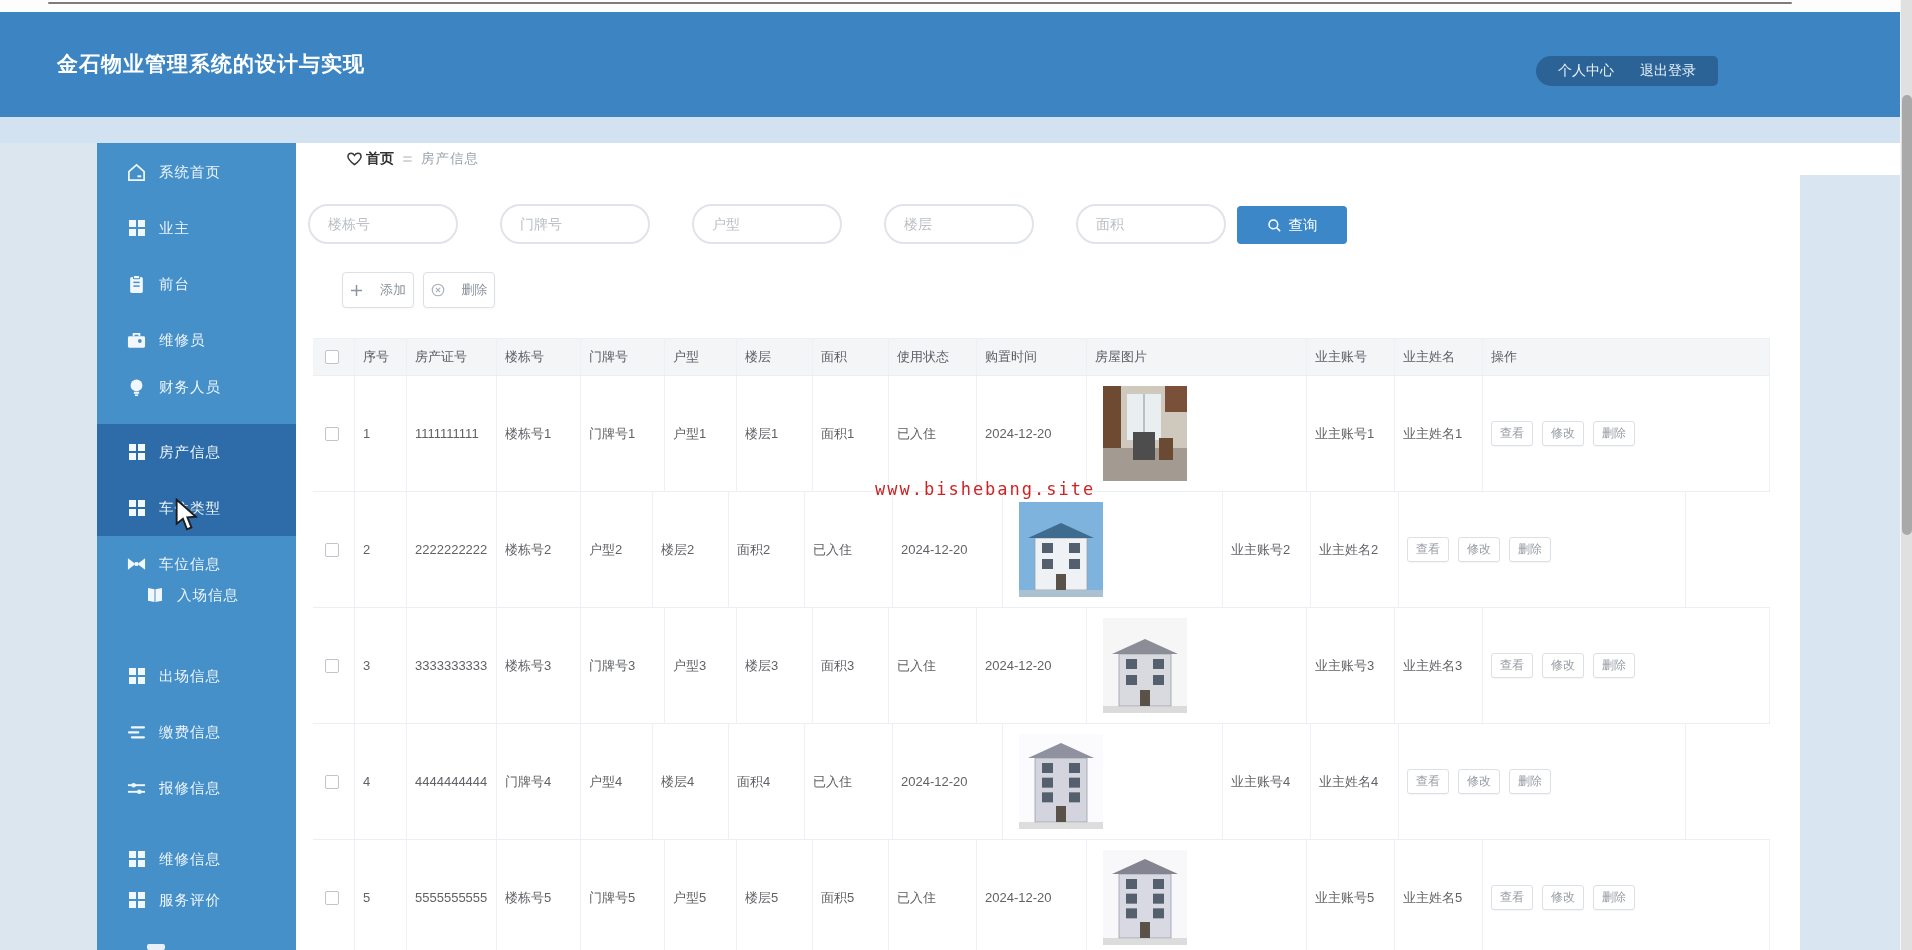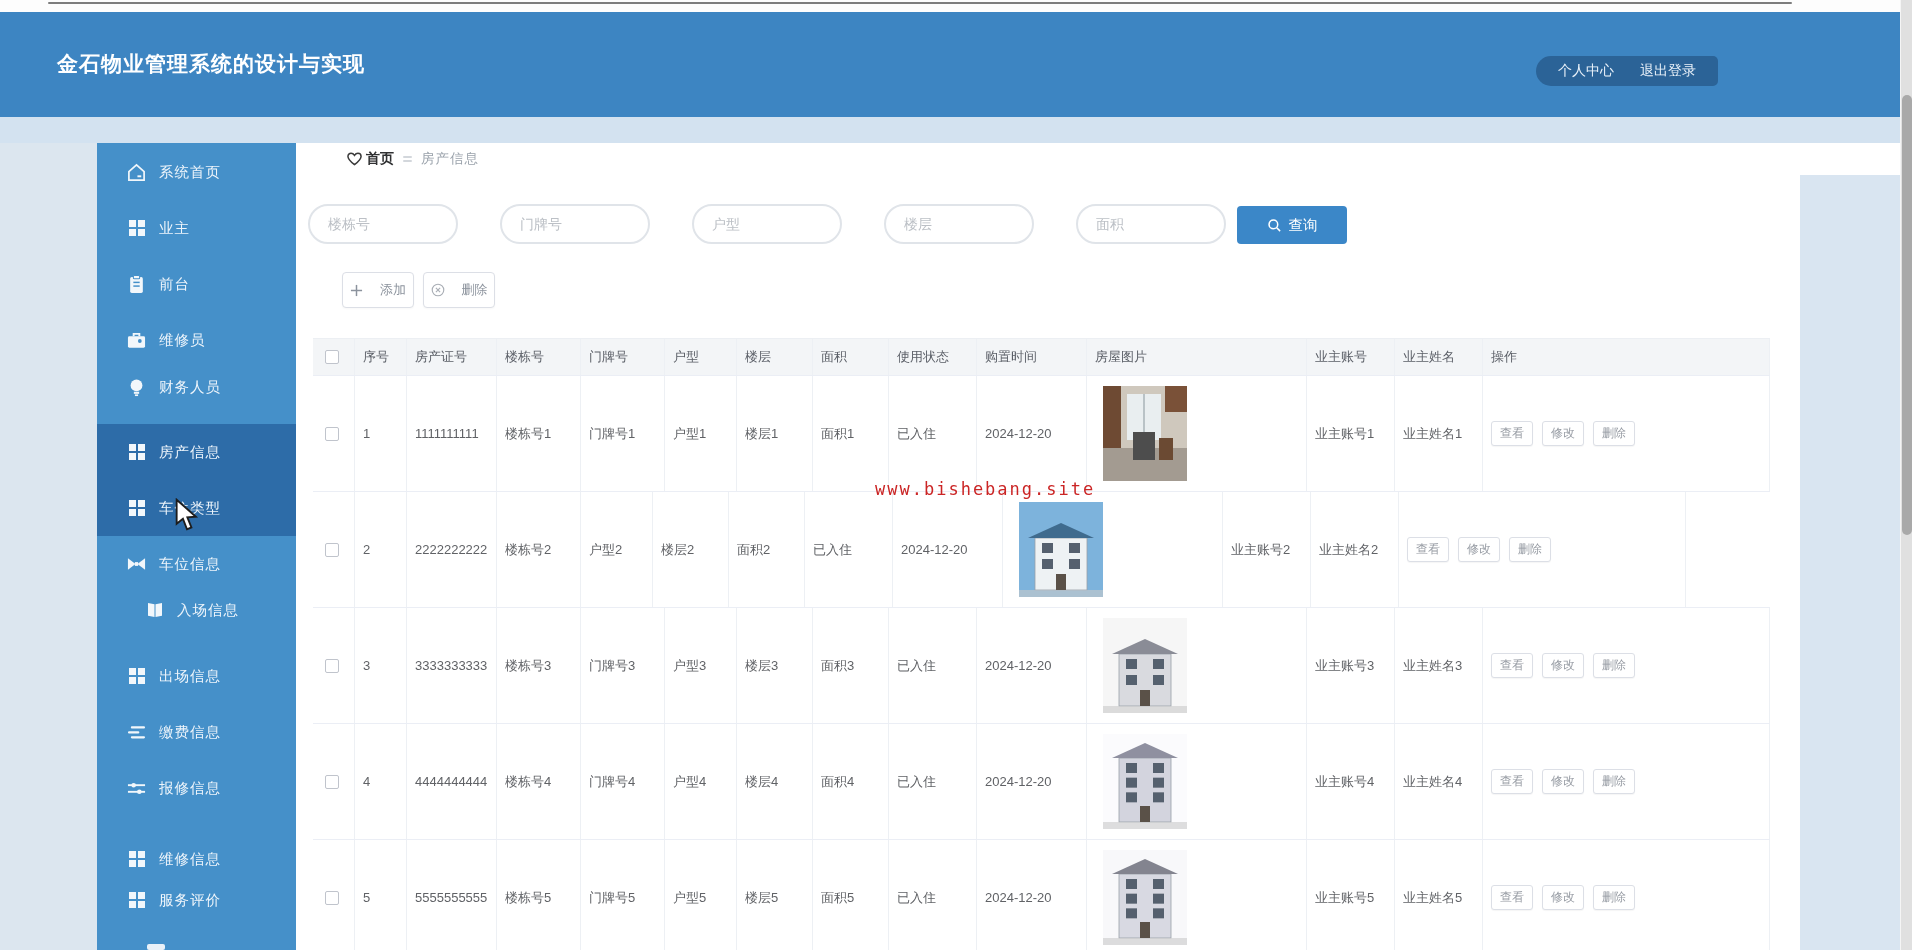--- a/index.html
+++ b/index.html
@@ -186,21 +186,21 @@
     <div class="menu-item" style="top: 393px;">
       <span class="mi-icon">
         <svg width="20" height="16" viewBox="0 0 20 16">
           <path d="M1 2 L9 8 L1 14 Z" fill="#f2f7fb"></path>
           <path d="M19 2 L11 8 L19 14 Z" fill="#f2f7fb"></path>
           <rect x="8.3" y="6" width="3.4" height="4" fill="#f2f7fb"></rect>
         </svg>
       </span>
       <span class="mi-label">车位信息</span>
     </div>
-    <div class="menu-item" style="top: 439px; padding-left: 48px;">
+    <div class="menu-item" style="top: 424px; padding-left: 48px;">
       <span class="mi-icon">
         <svg width="18" height="18" viewBox="0 0 18 18">
           <path d="M2 2 L8.5 3.2 L8.5 16 L2 14.8 Z" fill="#f2f7fb"></path>
           <path d="M16 2 L9.5 3.2 L9.5 16 L16 14.8 Z" fill="#f2f7fb"></path>
         </svg>
       </span>
       <span class="mi-label">入场信息</span>
     </div>
     <div class="menu-item" style="top: 505px;">
       <span class="mi-icon">
@@ -434,21 +434,20 @@
         <button class="act-btn">修改</button>
         <button class="act-btn">删除</button>
       </div>
     </div>
     <div class="t-row t-body">
       <div class="t-cell" style="width: 42px;">
         <span class="checkbox"></span>
       </div>
       <div class="t-cell" style="width: 52px;">4</div>
       <div class="t-cell" style="width: 90px;">4444444444</div>
-      <div class="t-cell" style="width: 84px;">楼栋号4</div>
       <div class="t-cell" style="width: 84px;">门牌号4</div>
       <div class="t-cell" style="width: 72px; text-align: center;">户型4</div>
       <div class="t-cell" style="width: 76px;">楼层4</div>
       <div class="t-cell" style="width: 76px;">面积4</div>
       <div class="t-cell" style="width: 88px;">已入住</div>
       <div class="t-cell" style="width: 110px;">2024-12-20</div>
       <div class="t-cell" style="width: 220px;">
         <span class="photo-box"><svg width="84" height="95" viewBox="0 0 84 95">
     <rect width="84" height="95" fill="#fbfbfd"></rect>
     <rect x="16" y="24" width="52" height="64" fill="#d3d4de" stroke="#9aa0a8" stroke-width="0.8"></rect>

